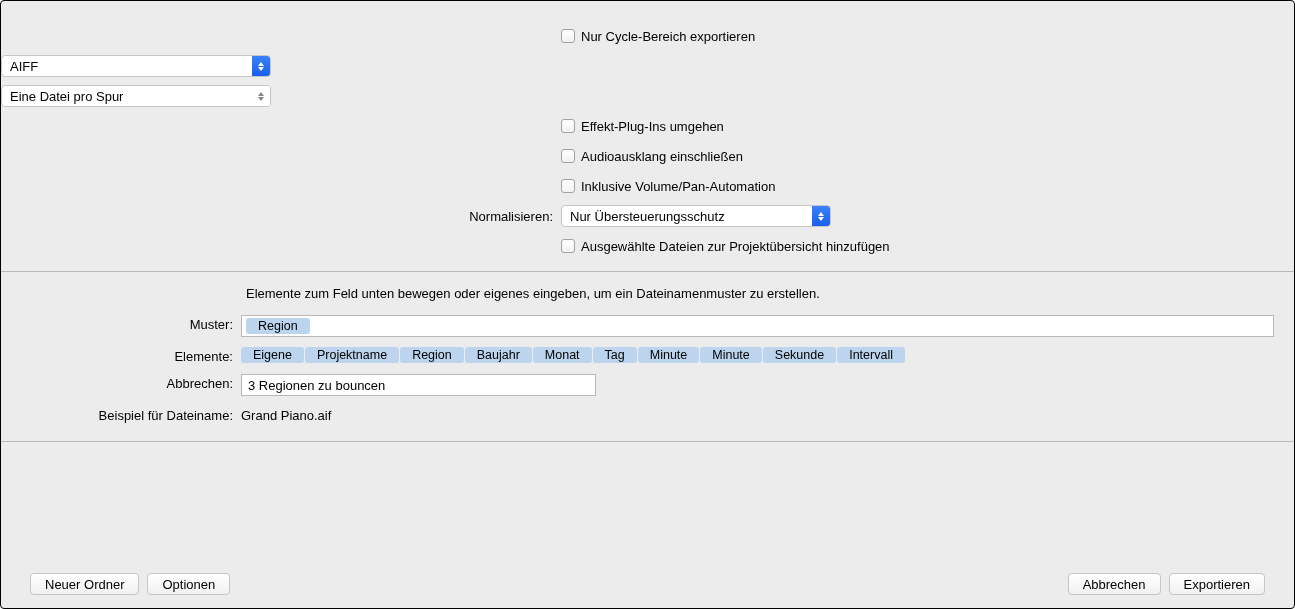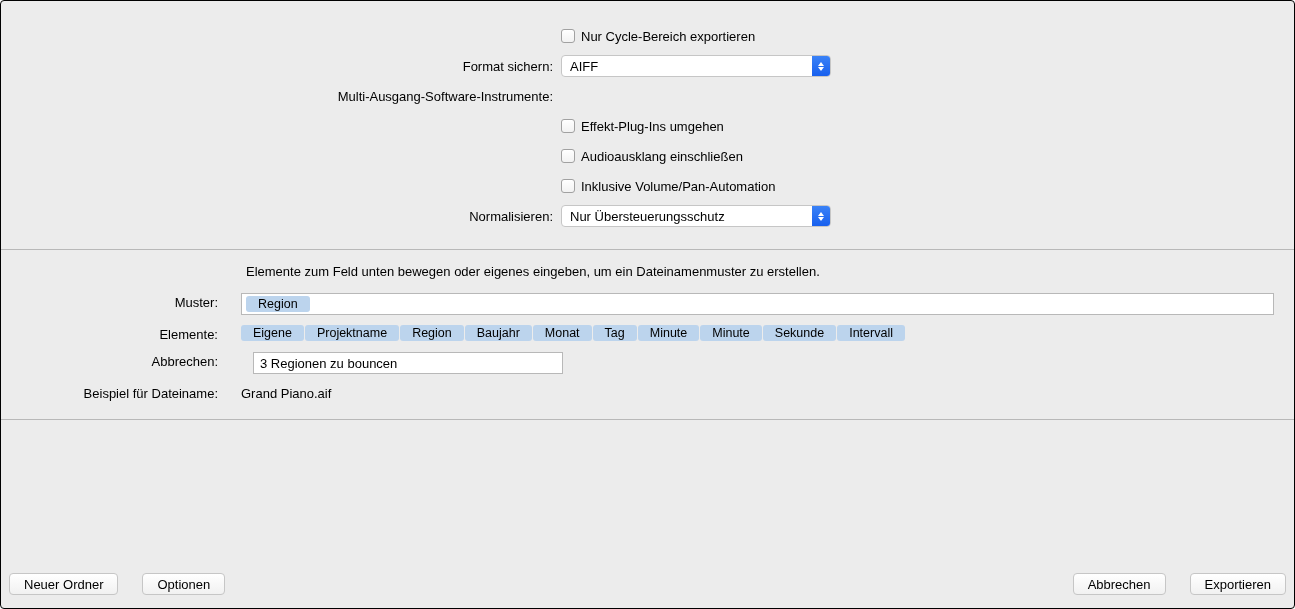--- a/index.html
+++ b/index.html
@@ -110,21 +110,21 @@
     margin-bottom: 14px;
   }
   .mid-row {
     display: flex;
     align-items: flex-start;
     margin-bottom: 10px;
   }
   .mid-label {
     width: 220px;
     text-align: right;
-    padding-right: 23px;
+    padding-right: 8px;
     flex: 0 0 auto;
     padding-top: 2px;
   }
   .mid-content {
     flex: 1;
   }
   .pattern-field {
     background: #fff;
     border: 1px solid #b8b8b8;
     border-radius: 0;
@@ -149,31 +149,30 @@
     gap: 1px;
     width: 870px;
   }
   .text-input {
     background: #fff;
     border: 1px solid #b8b8b8;
     height: 22px;
     padding: 0 6px;
     display: flex;
     align-items: center;
-    width: 310px;
-    margin-left: 12px;
+    width: 355px;
   }
   .bottom-bar {
     position: absolute;
     left: 0; right: 0; bottom: 0;
     height: 48px;
     display: flex;
     align-items: center;
-    padding: 0 8px;
-    gap: 24px;
+    padding: 0 29px;
+    gap: 8px;
   }
   .btn {
     background: linear-gradient(#fff,#f1f1f1);
     border: 1px solid #c6c6c6;
     border-radius: 4px;
     height: 22px;
     padding: 0 14px;
     display: inline-flex;
     align-items: center;
     justify-content: center;
@@ -191,35 +190,42 @@
 
     <div class="form-row">
       <div class="label-col"></div>
       <div class="control-col">
         <div class="checkbox"></div>
         <span>Nur Cycle-Bereich exportieren</span>
       </div>
     </div>
 
     <div class="form-row">
-      <div class="label-col">Format sichern:</div>
       <div class="control-col">
         <div class="select">
           <span class="sel-text">AIFF</span>
           <div class="stepper">
             <div class="arr-up"></div>
               <div class="arr-down"></div>
           </div>
         </div>
       </div>
     </div>
 
 
     <div class="form-row">
-      <div class="label-col">Multi-Ausgang-Software-Instrumente:</div>
+      <div class="control-col">
+        <div class="select disabled">
+          <span class="sel-text">Eine Datei pro Spur</span>
+          <div class="stepper">
+            <div class="arr-up"></div>
+              <div class="arr-down"></div>
+          </div>
+        </div>
+      </div>
     </div>
 
     <div class="form-row">
       <div class="label-col"></div>
       <div class="control-col">
         <div class="checkbox"></div>
         <span>Effekt-Plug-Ins umgehen</span>
       </div>
     </div>
 
@@ -245,20 +251,27 @@
         <div class="select">
           <span class="sel-text">Nur Übersteuerungsschutz</span>
           <div class="stepper">
             <div class="arr-up"></div>
               <div class="arr-down"></div>
           </div>
         </div>
       </div>
     </div>
 
+    <div class="form-row" style="margin-bottom:0;">
+      <div class="label-col"></div>
+      <div class="control-col">
+        <div class="checkbox"></div>
+        <span>Ausgewählte Dateien zur Projektübersicht hinzufügen</span>
+      </div>
+    </div>
 
   </div>
 
   <div class="middle">
     <div class="instruction">Elemente zum Feld unten bewegen oder eigenes eingeben, um ein Dateinamenmuster zu erstellen.</div>
 
     <div class="mid-row">
       <div class="mid-label">Muster:</div>
       <div class="mid-content">
         <div class="pattern-field">

